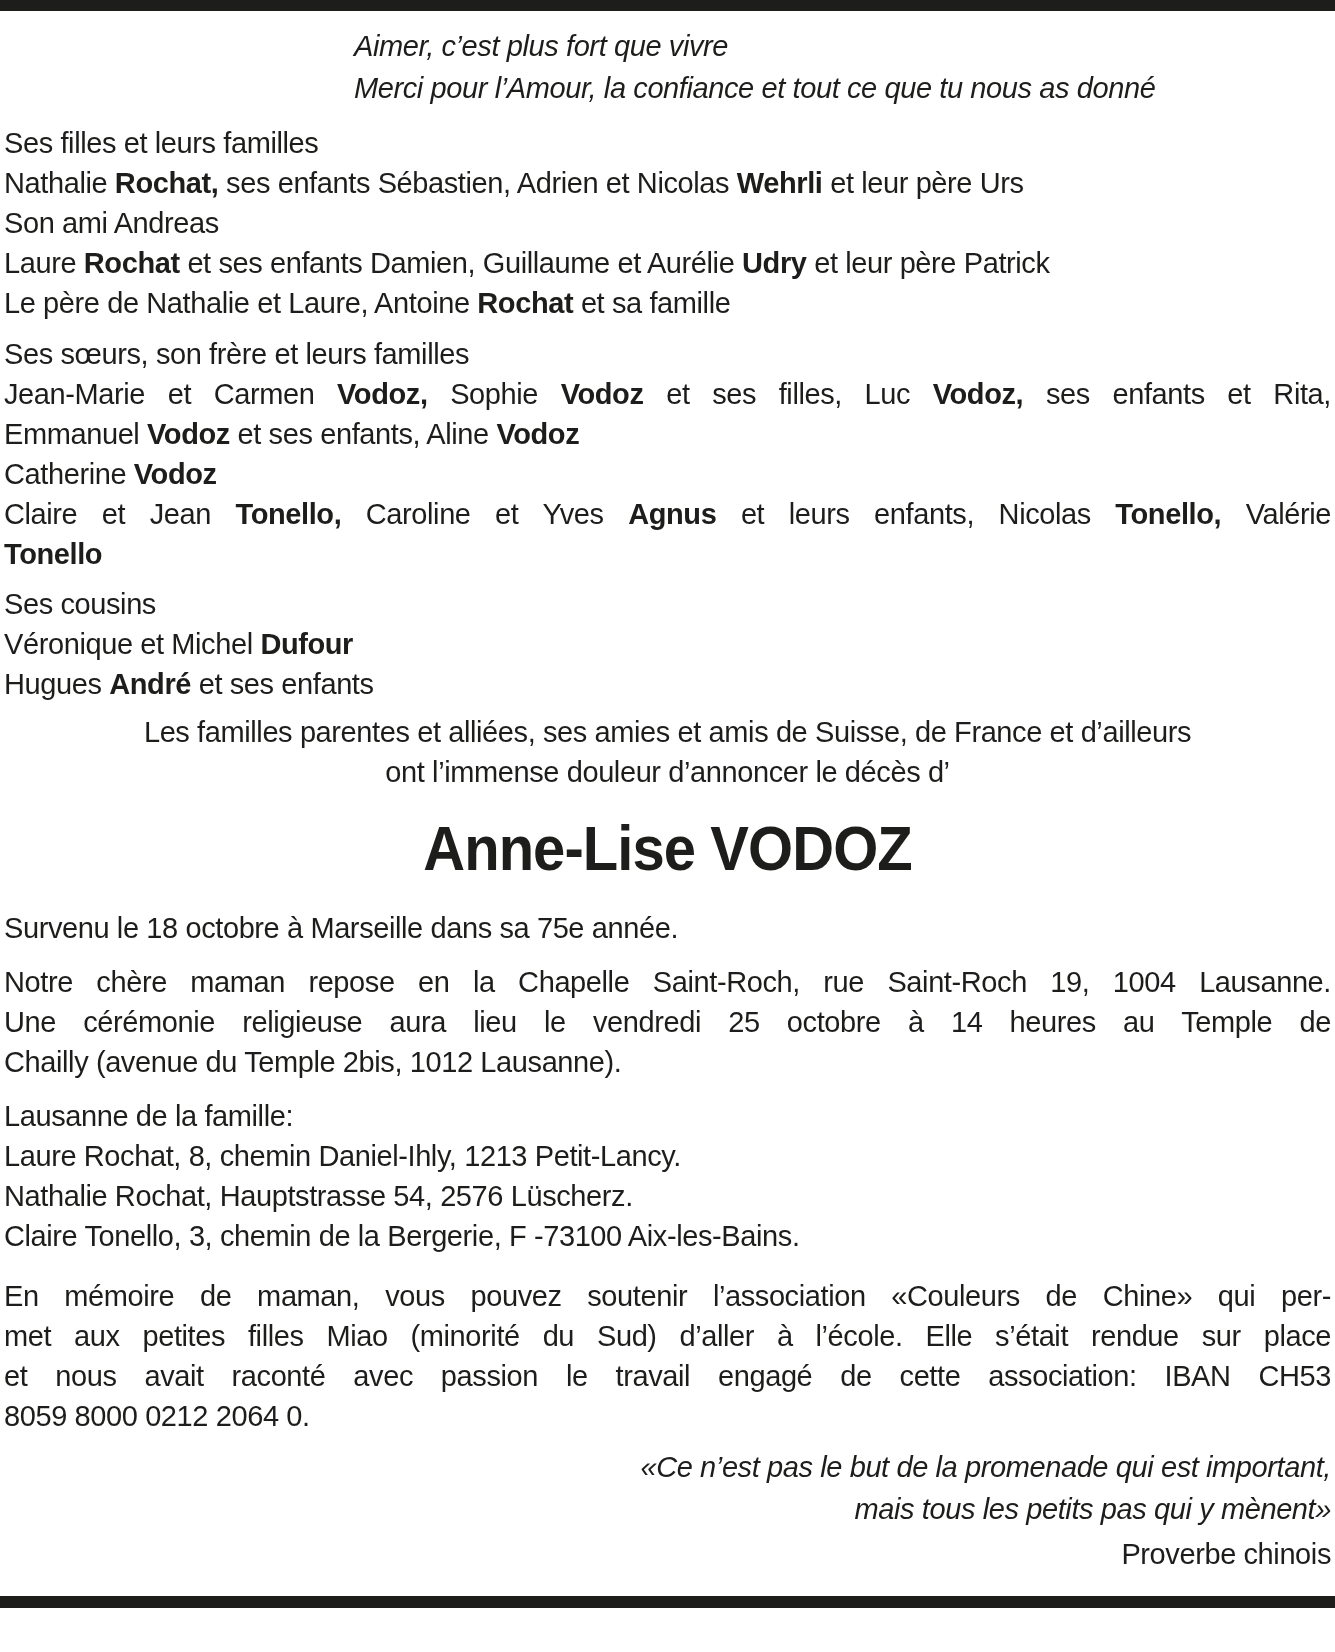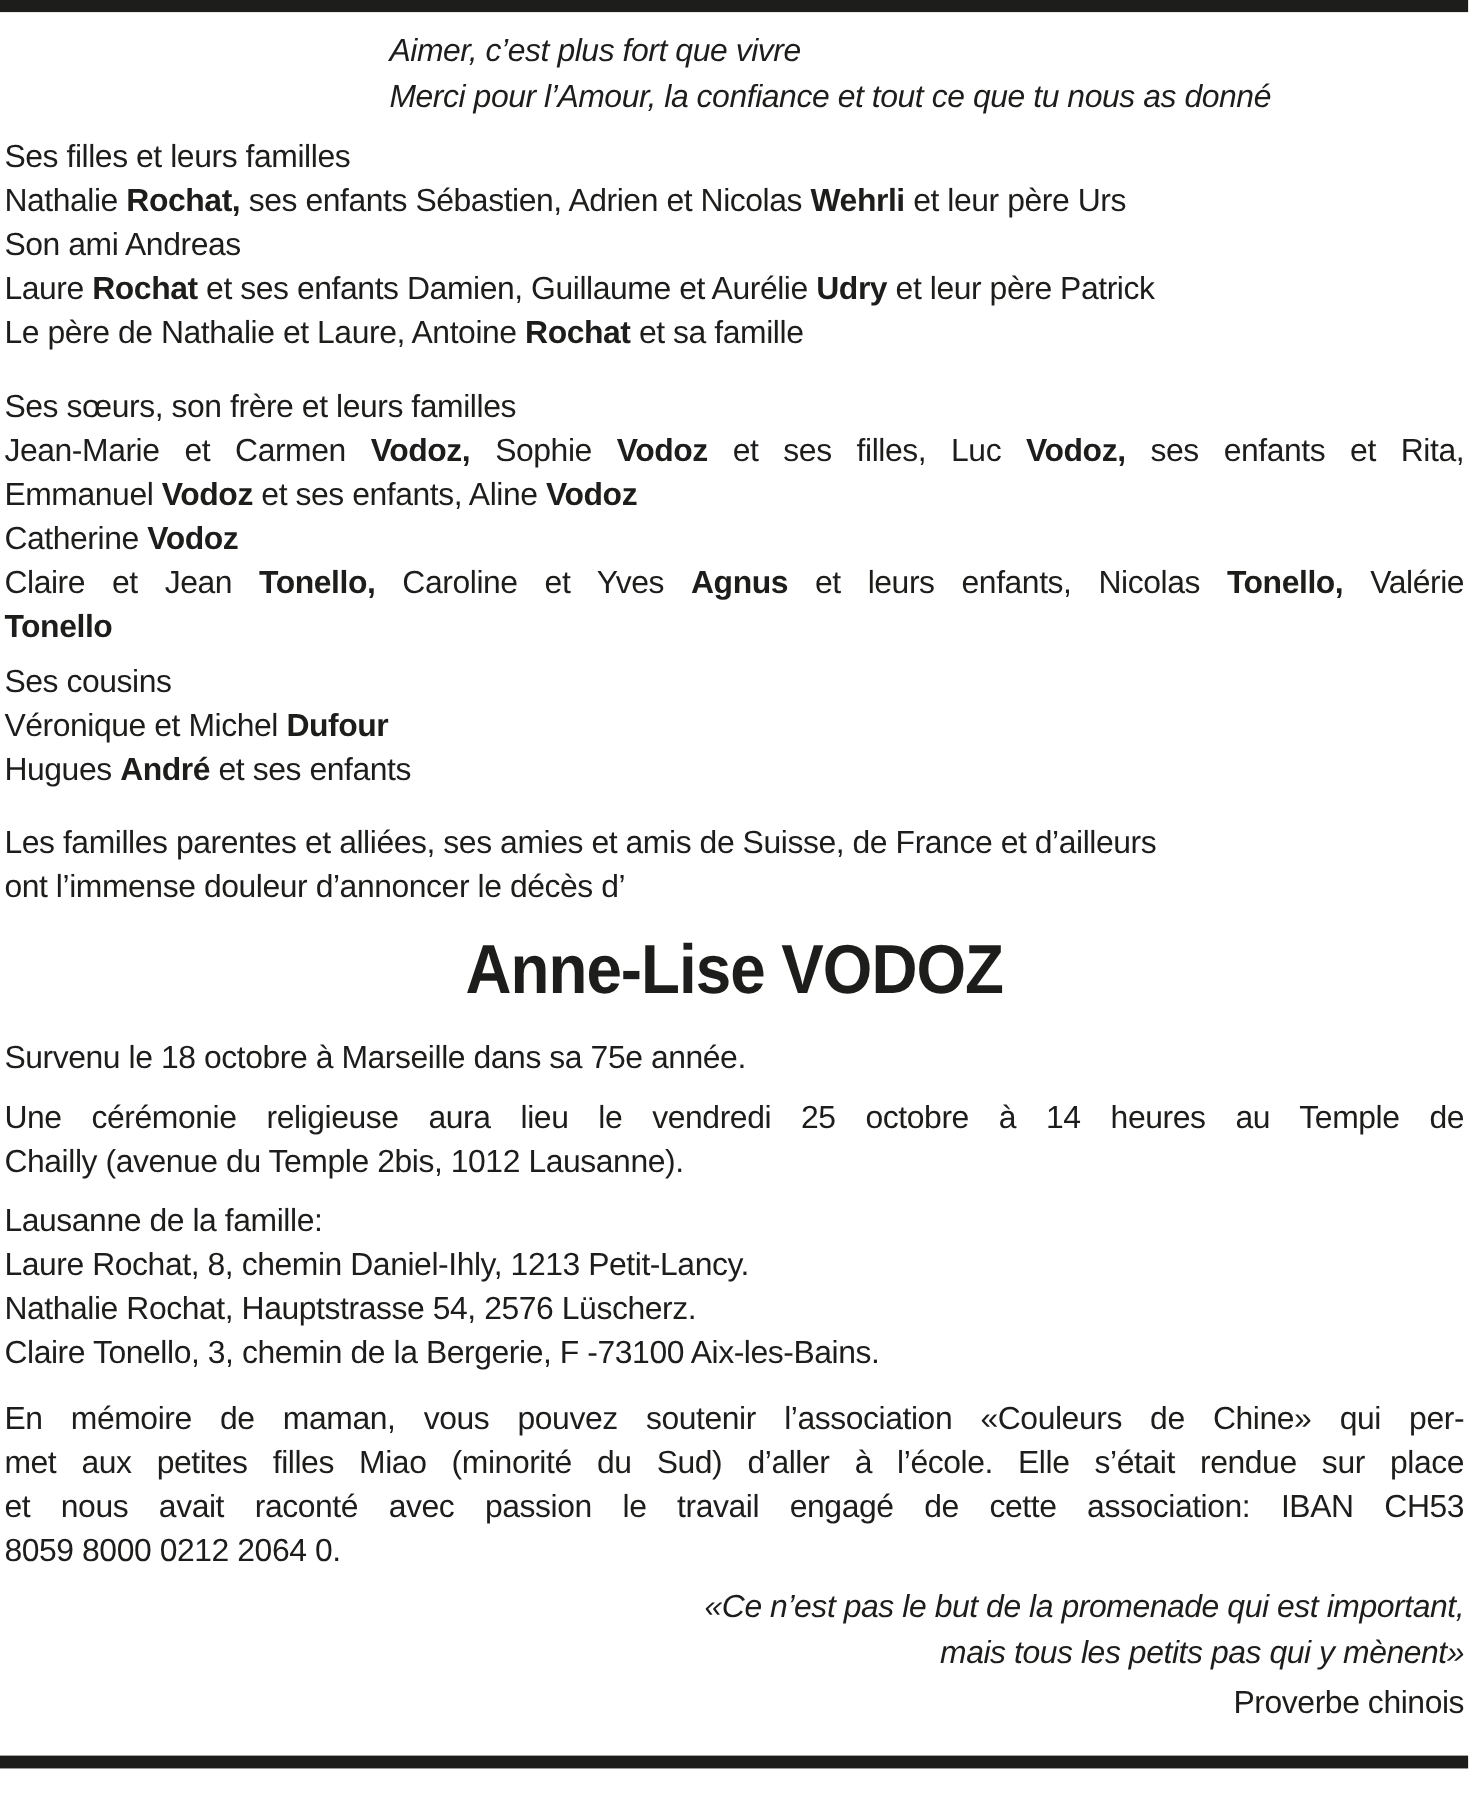--- a/index.html
+++ b/index.html
@@ -20,23 +20,23 @@
   .content { padding: 0 4px; }
   .line { line-height: 40px; }
   .stretch { text-align: justify; text-align-last: justify; }
   .b { font-weight: 700; }
   .italic { font-style: italic; }
 
   .epigraph { margin: 14px 0 0 350px; }
   .epigraph .line { line-height: 42px; }
 
   .g-filles   { margin-top: 14px; }
-  .g-soeurs   { margin-top: 27px; }
+  .g-soeurs   { margin-top: 11px; }
   .g-cousins  { margin-top: 10px; }
-  .g-announce { margin-top: 26px; }
+  .g-announce { margin-top: 8px; text-align: center; }
 
   .title {
     margin: 14px 0 0;
     font-size: 63px;
     font-weight: 700;
     text-align: center;
     line-height: 84px;
     letter-spacing: -1px;
     transform: scaleX(0.92);
   }
@@ -92,20 +92,21 @@
       <div class="line">ont l’immense douleur d’annoncer le décès d’</div>
     </div>
 
     <h1 class="title">Anne-Lise VODOZ</h1>
 
     <div class="group g-death">
       <div class="line">Survenu le 18 octobre à Marseille dans sa 75e année.</div>
     </div>
 
     <div class="group g-ceremony">
+      <div class="line stretch">Notre chère maman repose en la Chapelle Saint-Roch, rue Saint-Roch 19, 1004 Lausanne.</div>
       <div class="line stretch">Une cérémonie religieuse aura lieu le vendredi 25 octobre à 14 heures au Temple de</div>
       <div class="line">Chailly (avenue du Temple 2bis, 1012 Lausanne).</div>
     </div>
 
     <div class="group g-addresses">
       <div class="line">Lausanne de la famille:</div>
       <div class="line">Laure Rochat, 8, chemin Daniel-Ihly, 1213 Petit-Lancy.</div>
       <div class="line">Nathalie Rochat, Hauptstrasse 54, 2576 Lüscherz.</div>
       <div class="line">Claire Tonello, 3, chemin de la Bergerie, F -73100 Aix-les-Bains.</div>
     </div>

